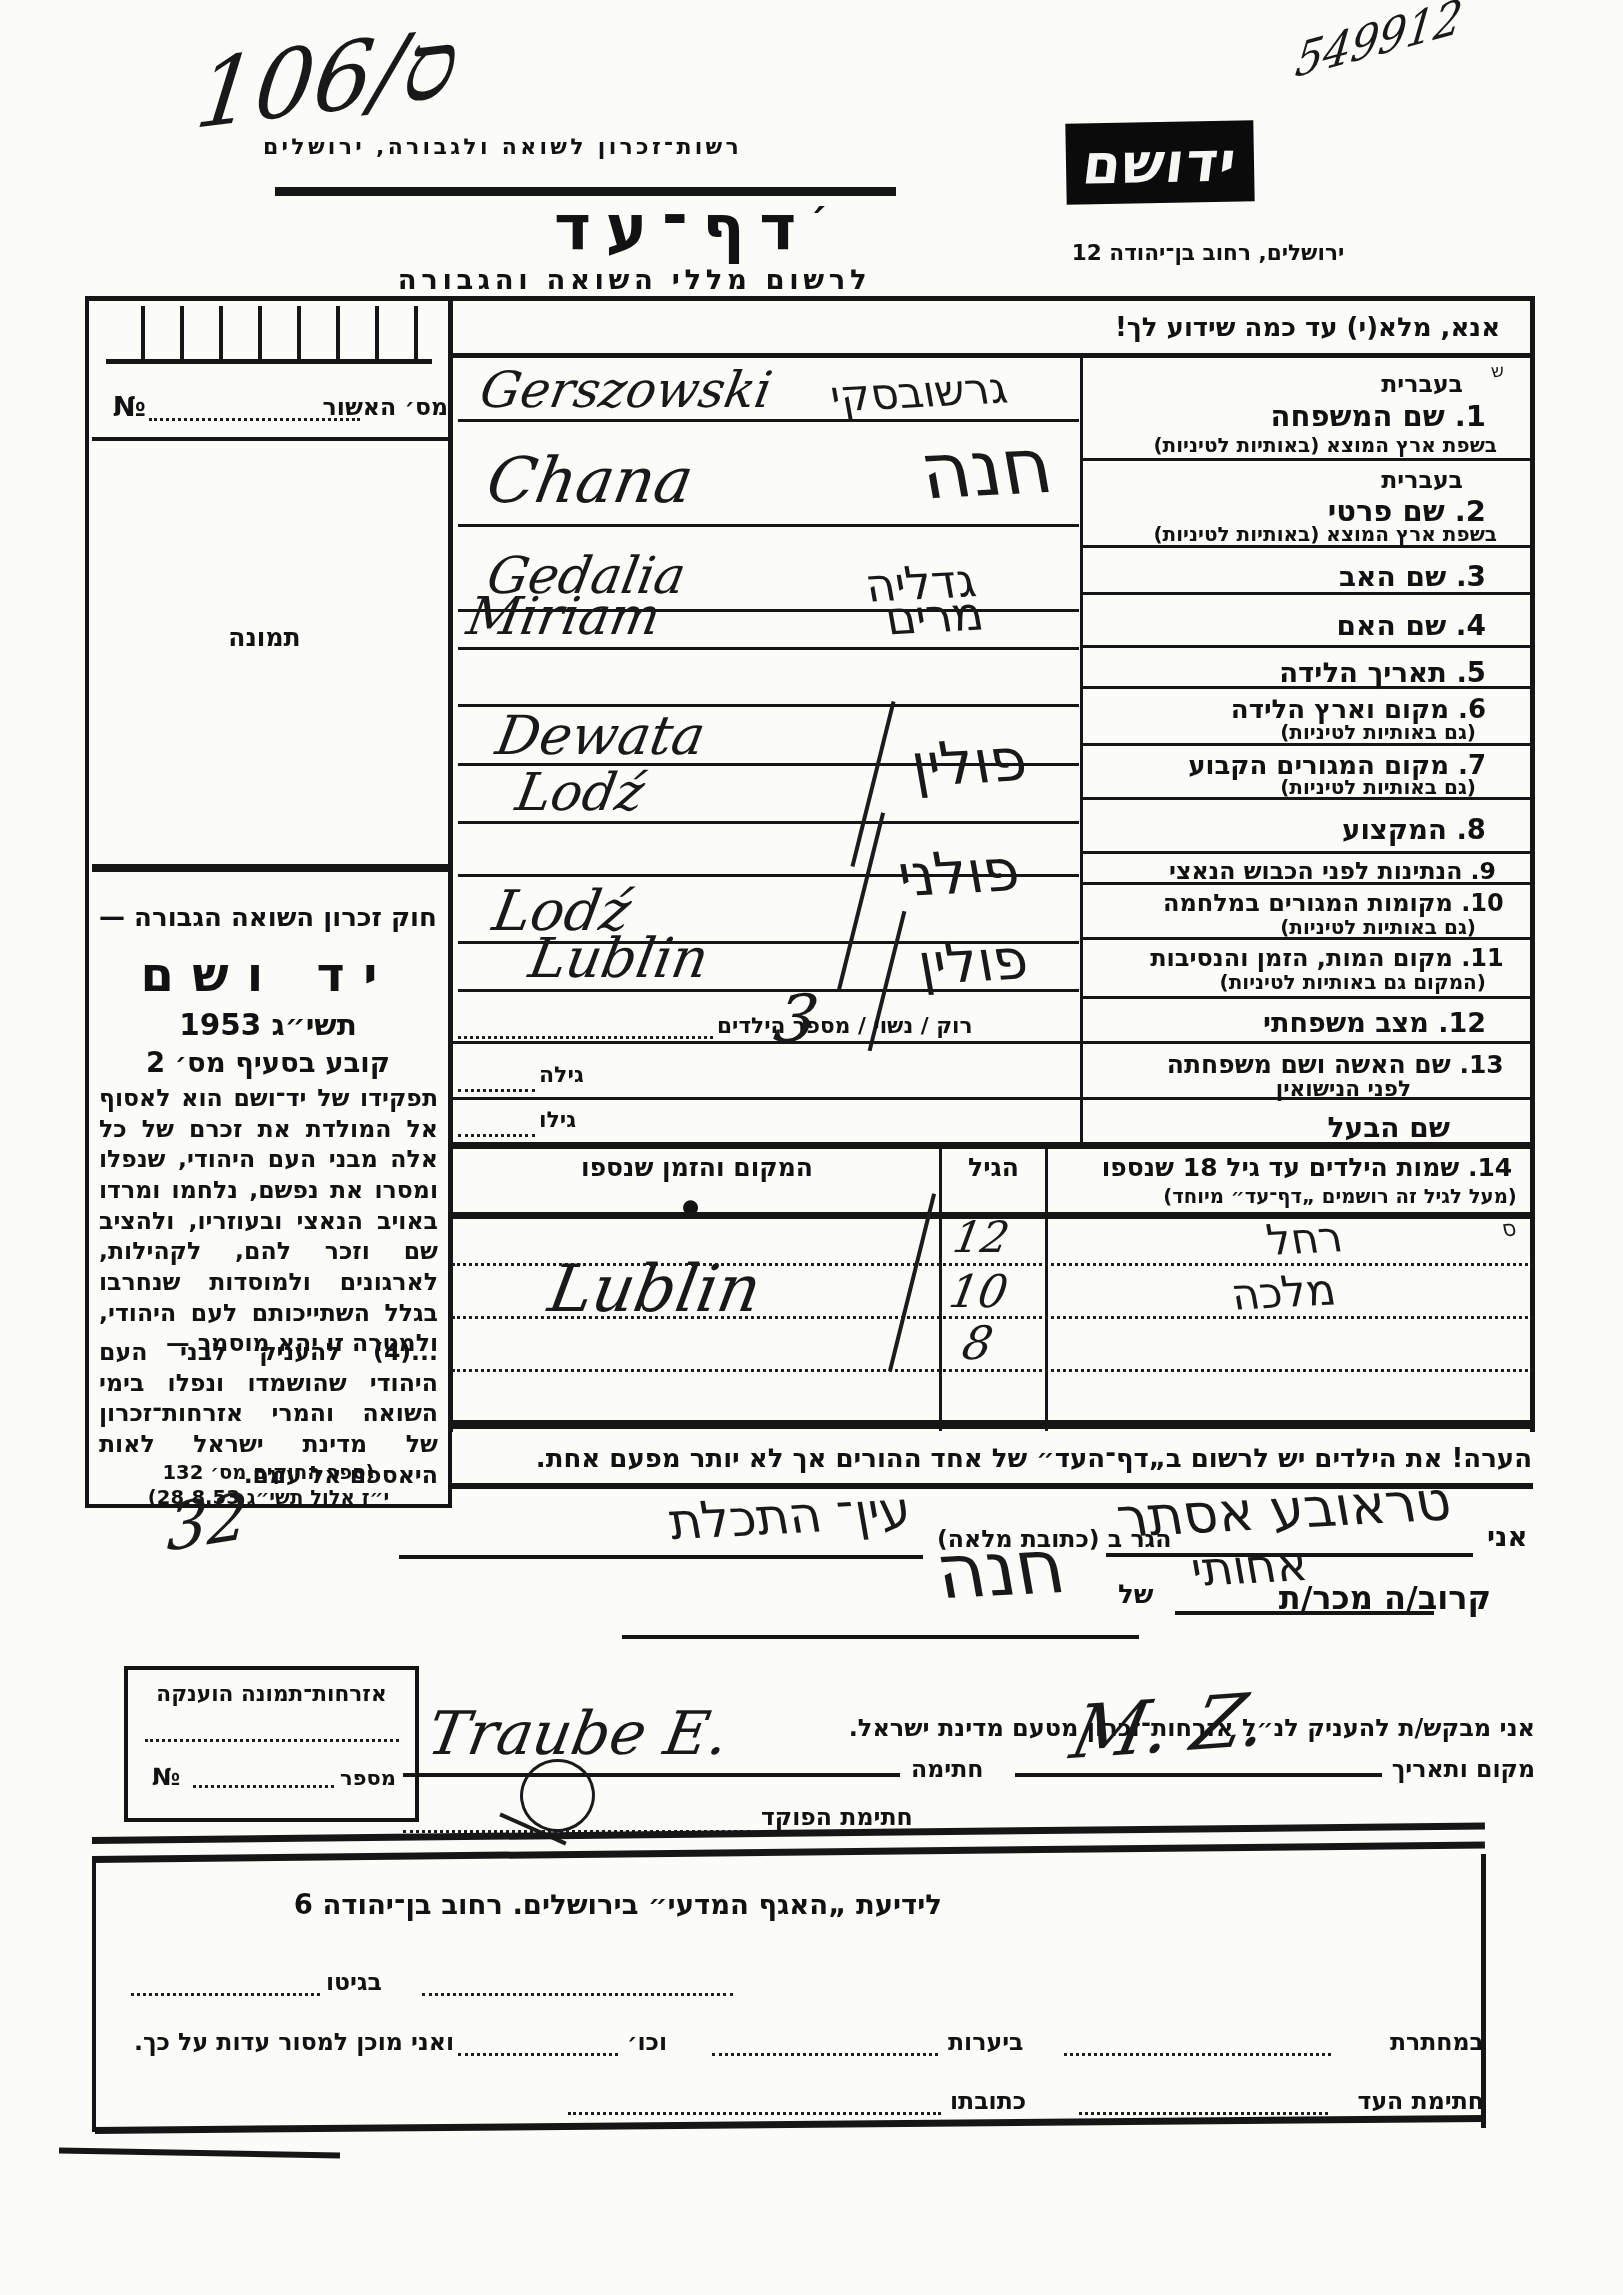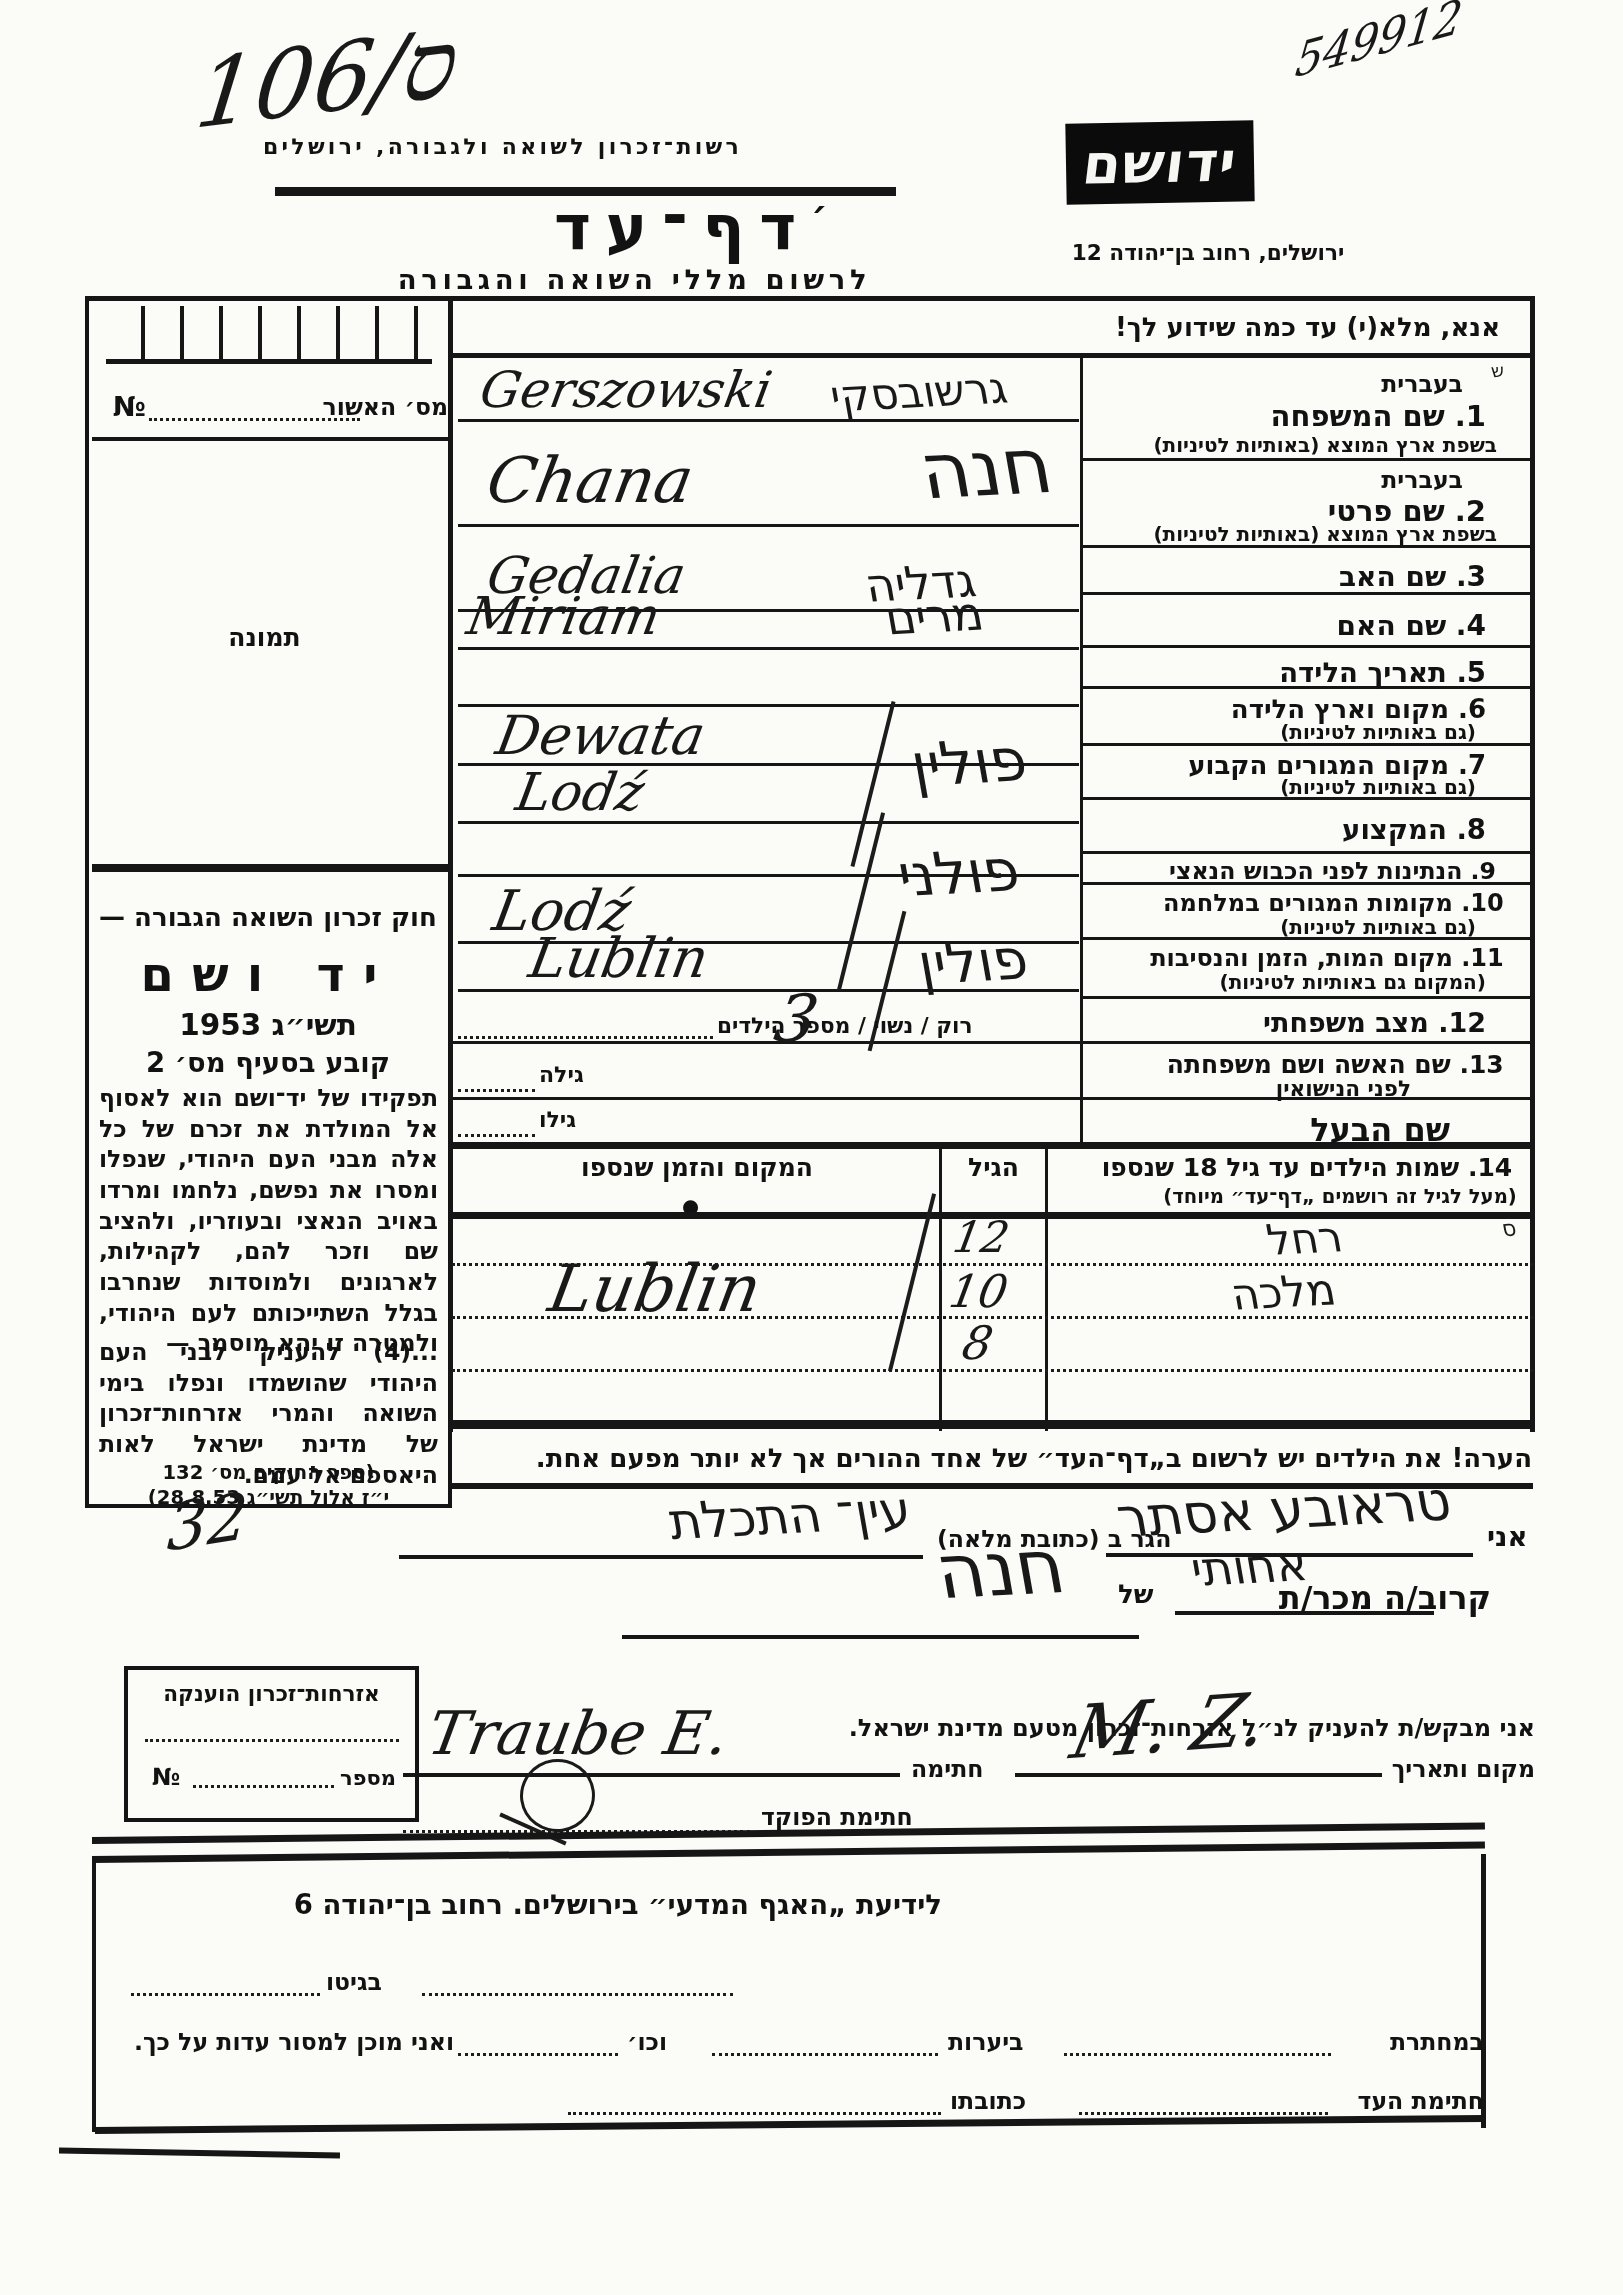--- a/index.html
+++ b/index.html
@@ -111,21 +111,21 @@
   <div class="t b rtl r" style="left:1090px;top:915px;width:432px;padding-right:46px;font-size:20px">(גם באותיות לטיניות)</div>
 
   <div class="t b rtl r" style="left:1090px;top:944px;width:432px;padding-right:18.3px;font-size:24px">11. מקום המות, הזמן והנסיבות</div>
   <div class="t b rtl r" style="left:1090px;top:970px;width:432px;padding-right:36px;font-size:20px">(המקום גם באותיות לטיניות)</div>
 
   <div class="t b rtl r" style="left:1090px;top:1007px;width:432px;padding-right:36px;font-size:27px">12. מצב משפחתי</div>
 
   <div class="t b rtl r" style="left:1090px;top:1050px;width:432px;padding-right:18.3px;font-size:25px">13. שם האשה ושם משפחתה</div>
   <div class="t b rtl r" style="left:1090px;top:1076px;width:432px;padding-right:111px;font-size:21.6px">לפני הנישואין</div>
 
-  <div class="t b rtl r" style="left:1090px;top:1111px;width:432px;padding-right:72px;font-size:32px">שם הבעל</div>
+  <div class="t b rtl r" style="left:1090px;top:1111px;width:432px;padding-right:72px;font-size:28px">שם הבעל</div>
 
   <div class="t b rtl r" style="left:1090px;top:1153px;width:432px;padding-right:9.8px;font-size:25px">14. שמות הילדים עד גיל 18 שנספו</div>
   <div class="t b rtl r" style="left:1090px;top:1185px;width:432px;padding-right:5.2px;font-size:19.6px">(מעל לגיל זה רושמים „דף־עד״ מיוחד)</div>
 
   <div class="hl" style="left:458px;top:419px;width:621px;height:3.3px"></div>
   <div class="hl" style="left:458px;top:524px;width:621px;height:3.3px"></div>
   <div class="hl" style="left:458px;top:609px;width:621px;height:3.3px"></div>
   <div class="hl" style="left:458px;top:647px;width:621px;height:3.3px"></div>
   <div class="hl" style="left:458px;top:704px;width:621px;height:3.3px"></div>
   <div class="hl" style="left:458px;top:763px;width:621px;height:3.3px"></div>
@@ -217,21 +217,21 @@
   <div class="t hw" style="left:1073px;top:1683px;font-size:73px;transform:rotate(-4deg) skewX(-16deg)">M. Z.</div>
   <div class="t b rtl" style="left:911px;top:1755px;font-size:23.6px">חתימה</div>
   <div class="hl" style="left:403px;top:1773px;width:497px;height:3.9px"></div>
   <div class="t hw" style="left:429px;top:1698px;font-size:60px">Traube E.</div>
   <div class="t b rtl" style="left:761px;top:1803px;font-size:23.6px">חתימת הפוקד</div>
   <div class="dl" style="left:403px;top:1807px;width:347px;height:26px"></div>
   <div style="position:absolute;left:520px;top:1759px;width:75px;height:73px;border:3.9px solid #1a1a1a;border-radius:50%;transform:rotate(-8deg)"></div>
   <div class="stroke" style="left:497px;top:1827px;width:72px;height:3.9px;transform:rotate(24deg)"></div>
 
   <div class="box" style="left:124px;top:1666px;width:295px;height:156px"></div>
-  <div class="t b rtl c" style="left:134px;top:1681px;width:275px;font-size:21.6px">אזרחות־זכרון הוענקה</div>
+  <div class="t b rtl c" style="left:134px;top:1681px;width:275px;font-size:21.6px">אזרחות־תמונה הוענקה</div>
   <div class="dl" style="left:145px;top:1714px;width:254px;height:27.5px"></div>
   <div class="t b rtl" style="left:340px;top:1766px;font-size:21px">מספר</div>
   <div class="dl" style="left:193px;top:1762px;width:141px;height:26px"></div>
   <div class="t b" style="left:152px;top:1763px;font-size:23.6px">№</div>
 
   <div class="hl" style="left:92px;top:1837px;width:1393px;height:7.2px;transform:rotate(-0.6deg);transform-origin:left center"></div>
   <div class="hl" style="left:92px;top:1856px;width:1393px;height:7.2px;transform:rotate(-0.6deg);transform-origin:left center"></div>
   <div class="vl" style="left:92px;top:1860px;width:3.9px;height:272px"></div>
   <div class="vl" style="left:1481px;top:1854px;width:4.6px;height:274px"></div>
   <div class="hl" style="left:95px;top:2127px;width:1389px;height:6.5px;transform:rotate(-0.5deg);transform-origin:left center"></div>

